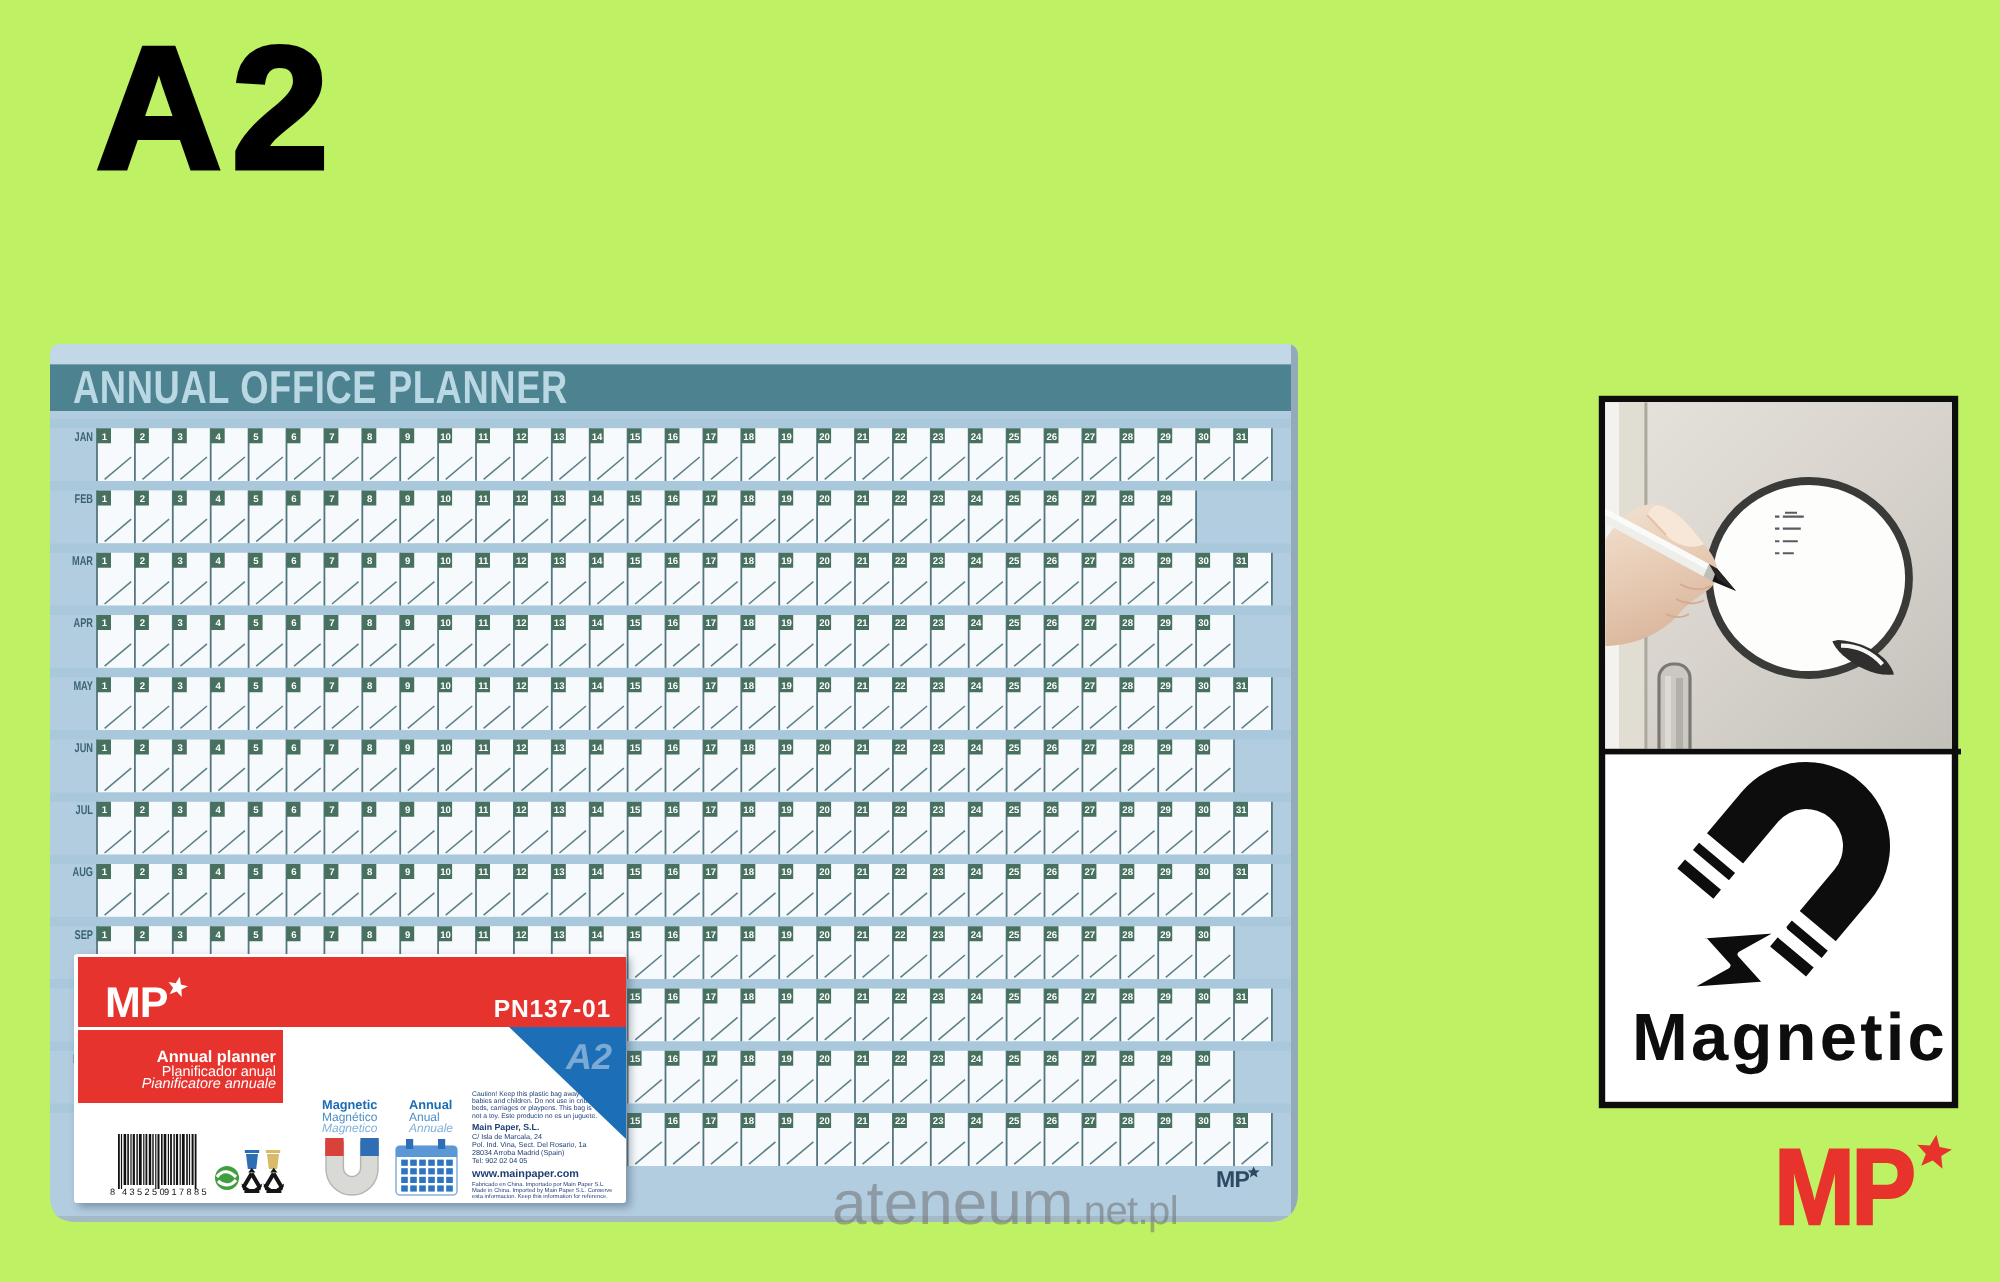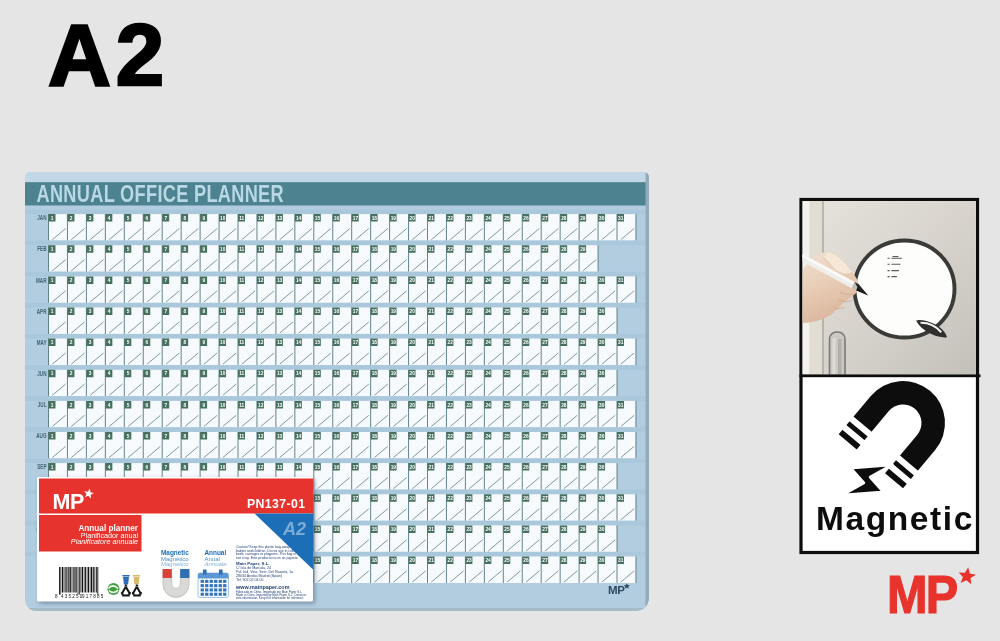--- a/index.html
+++ b/index.html
@@ -1,19 +1,19 @@
 <!DOCTYPE html>
 <html><head><meta charset="utf-8">
 <style>
 html,body{margin:0;padding:0;background:#ffffff;width:1000px;height:641px;overflow:hidden;
 font-family:"Liberation Sans",sans-serif;}
 .abs{position:absolute;}
 </style></head>
 <body>
-<div class="abs" style="width:1000px;height:641px;left:0;top:0;background:#e5e5e5">
+<div class="abs" style="width:1000px;height:641px;left:0;top:0;background:#bef264">
 
 <div class="abs" style="left:48px;top:5px;font-size:87px;font-weight:bold;color:#000;-webkit-text-stroke:2.5px #000;letter-spacing:5px">A2</div>
 
 <svg style="position:absolute;left:25px;top:171.5px" width="628" height="443" viewBox="0 0 628 443">
 <defs>
         <clipPath id="shc">
           <path d="M6 0 H618 Q624 0 624 6 V424 Q624 439 609 439 H13 Q0 439 0 426 V6 Q0 0 6 0 Z"></path>
         </clipPath>
       </defs>
 <g clip-path="url(#shc)">
@@ -367,14 +367,15 @@
       </g>
 
 <text x="97" y="334" text-anchor="middle" font-size="33.5" font-weight="bold" fill="#0d0d0d" letter-spacing="1.6">Magnetic</text>
 </svg>
 
 <div class="abs" style="left:887px;top:562.5px;font-size:54px;font-weight:bold;color:#e8332d;-webkit-text-stroke:1.2px #e8332d;letter-spacing:-2px;transform:scaleX(0.9);transform-origin:left top">MP</div>
 <svg class="abs" style="left:956px;top:566px" width="21" height="21" viewBox="0 0 26 26">
 <path d="M13.5 1.5l3 7.2 7.8.5-6 5 1.9 7.6-6.7-4.2-6.6 4.3 1.8-7.6-6-5 7.8-.6z" fill="#e8332d" transform="rotate(8 13 13)"></path>
 </svg>
 
+<div class="abs" style="left:416px;top:583.5px;color:rgba(108,108,108,0.52);font-size:31px;letter-spacing:0px">ateneum<span style="font-size:20px;letter-spacing:-0.3px">.net.pl</span></div>
 
 </div>
 
 </body></html>

